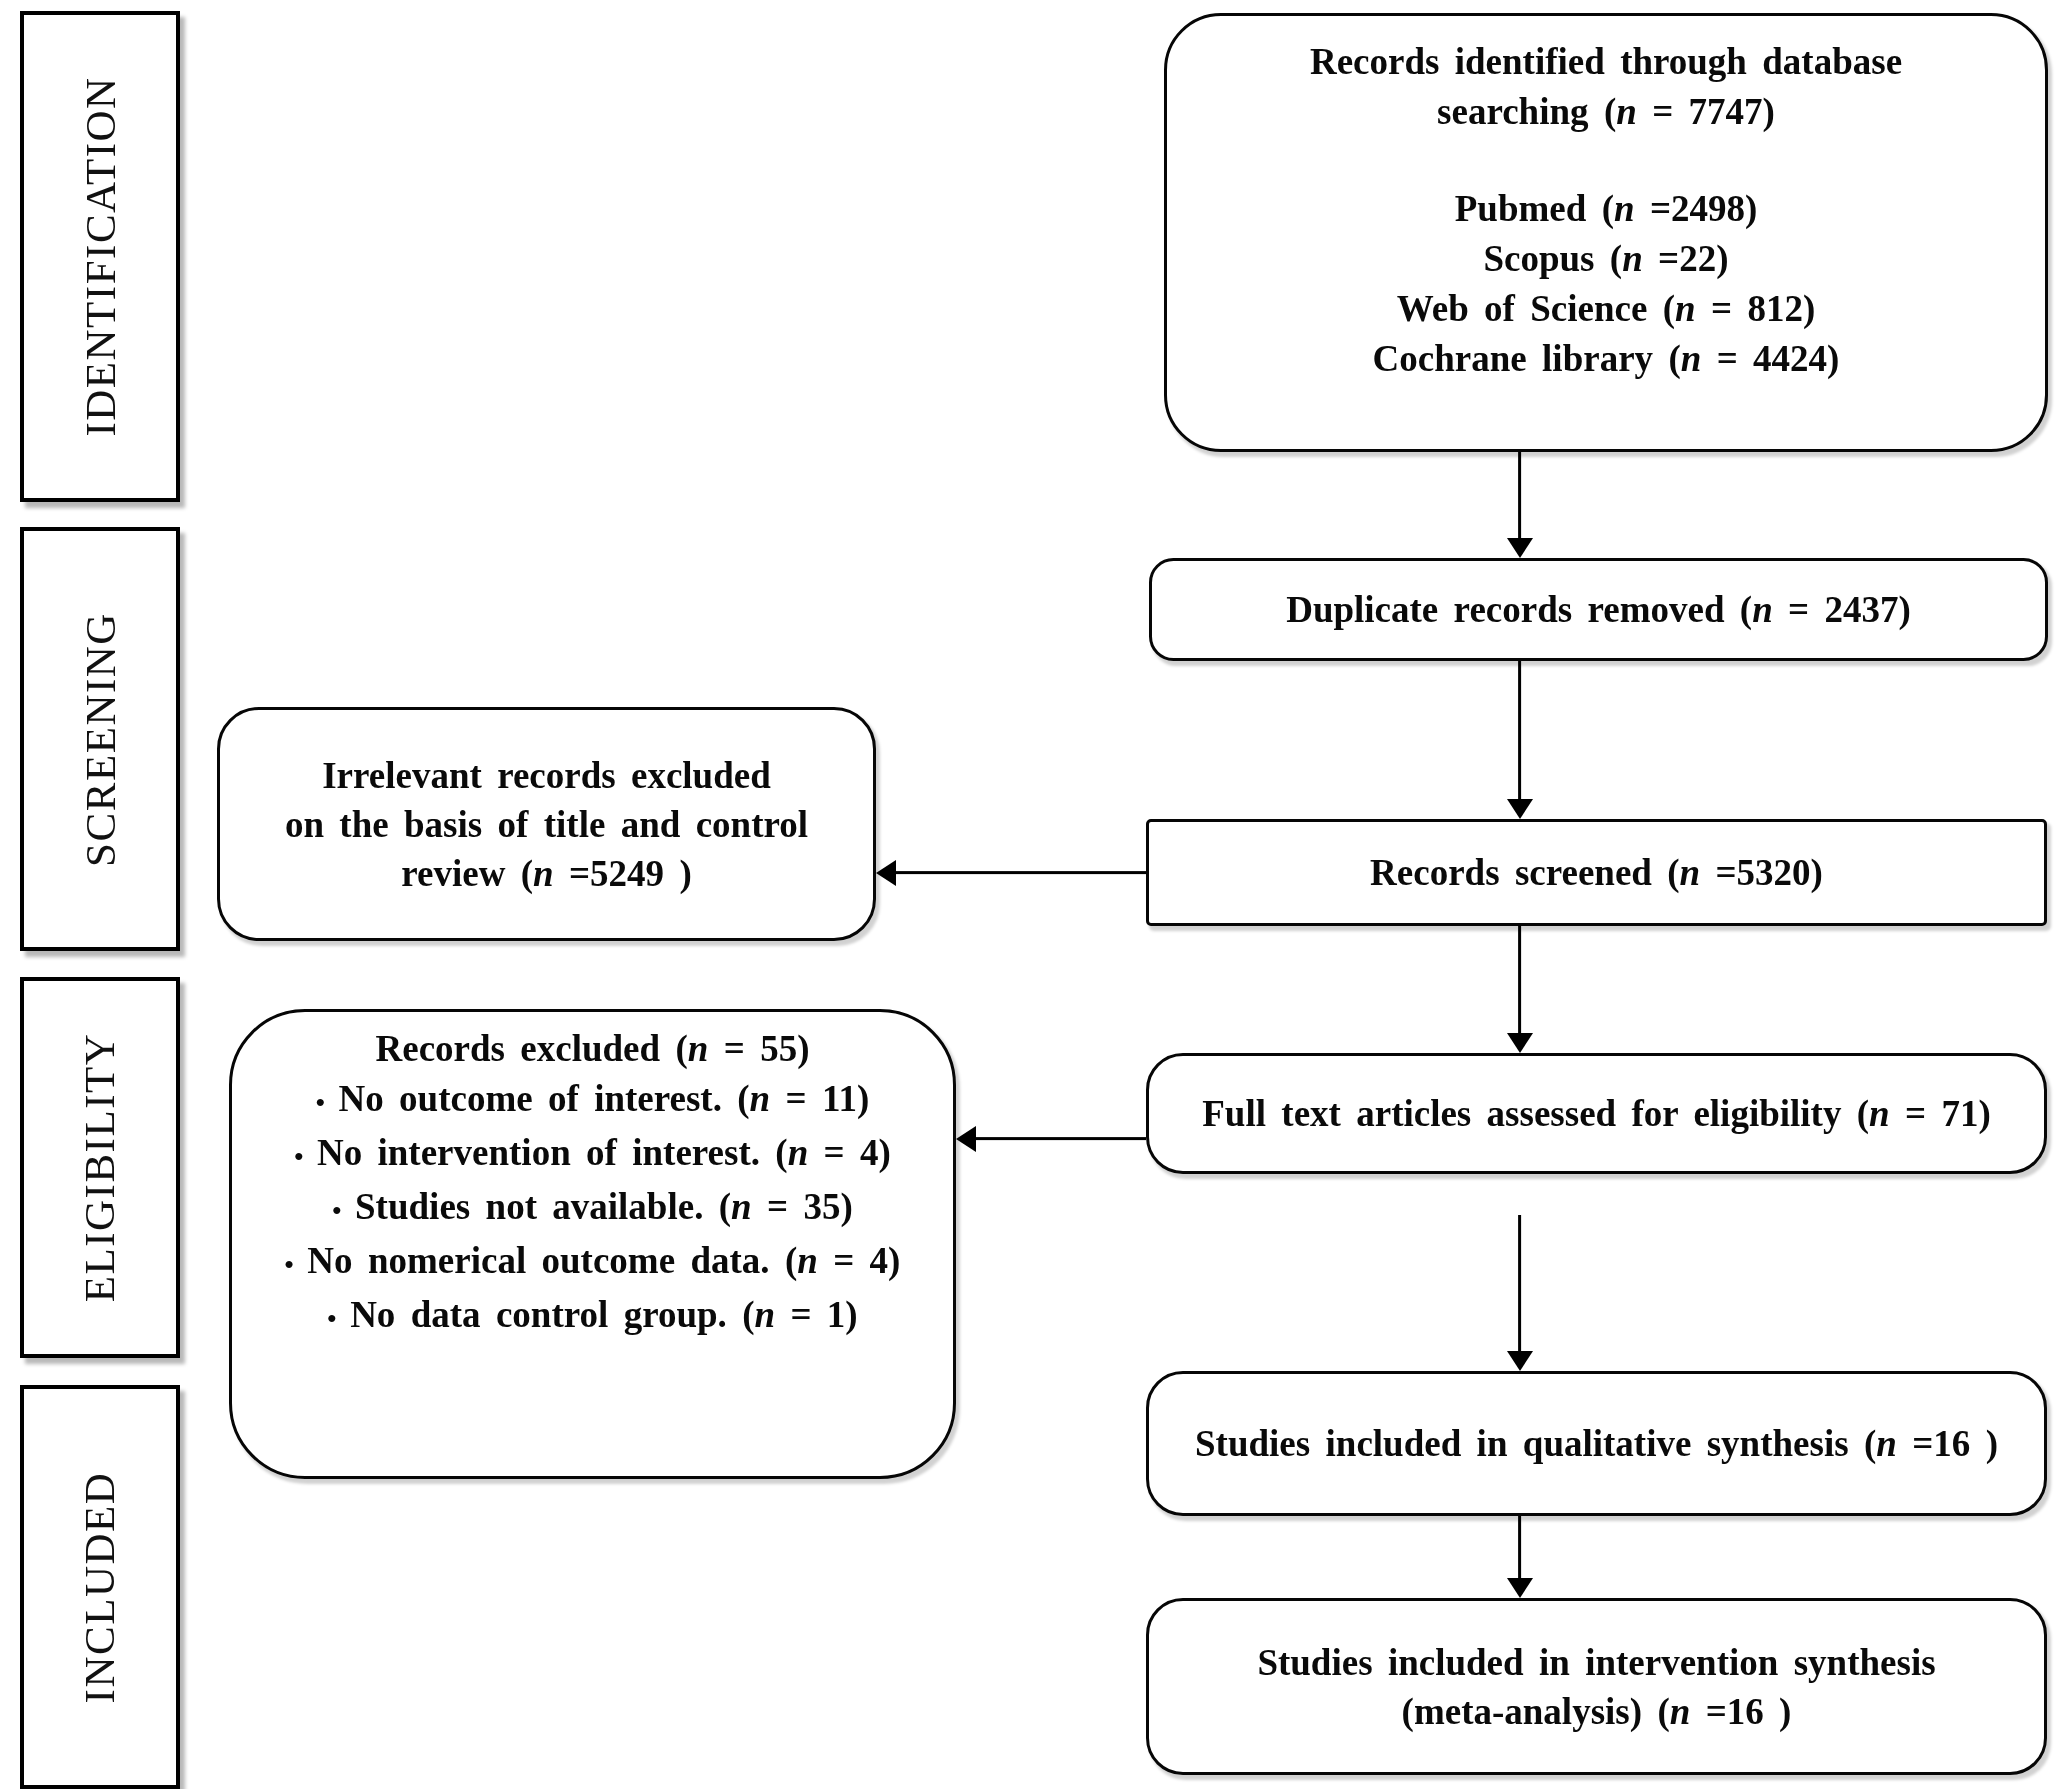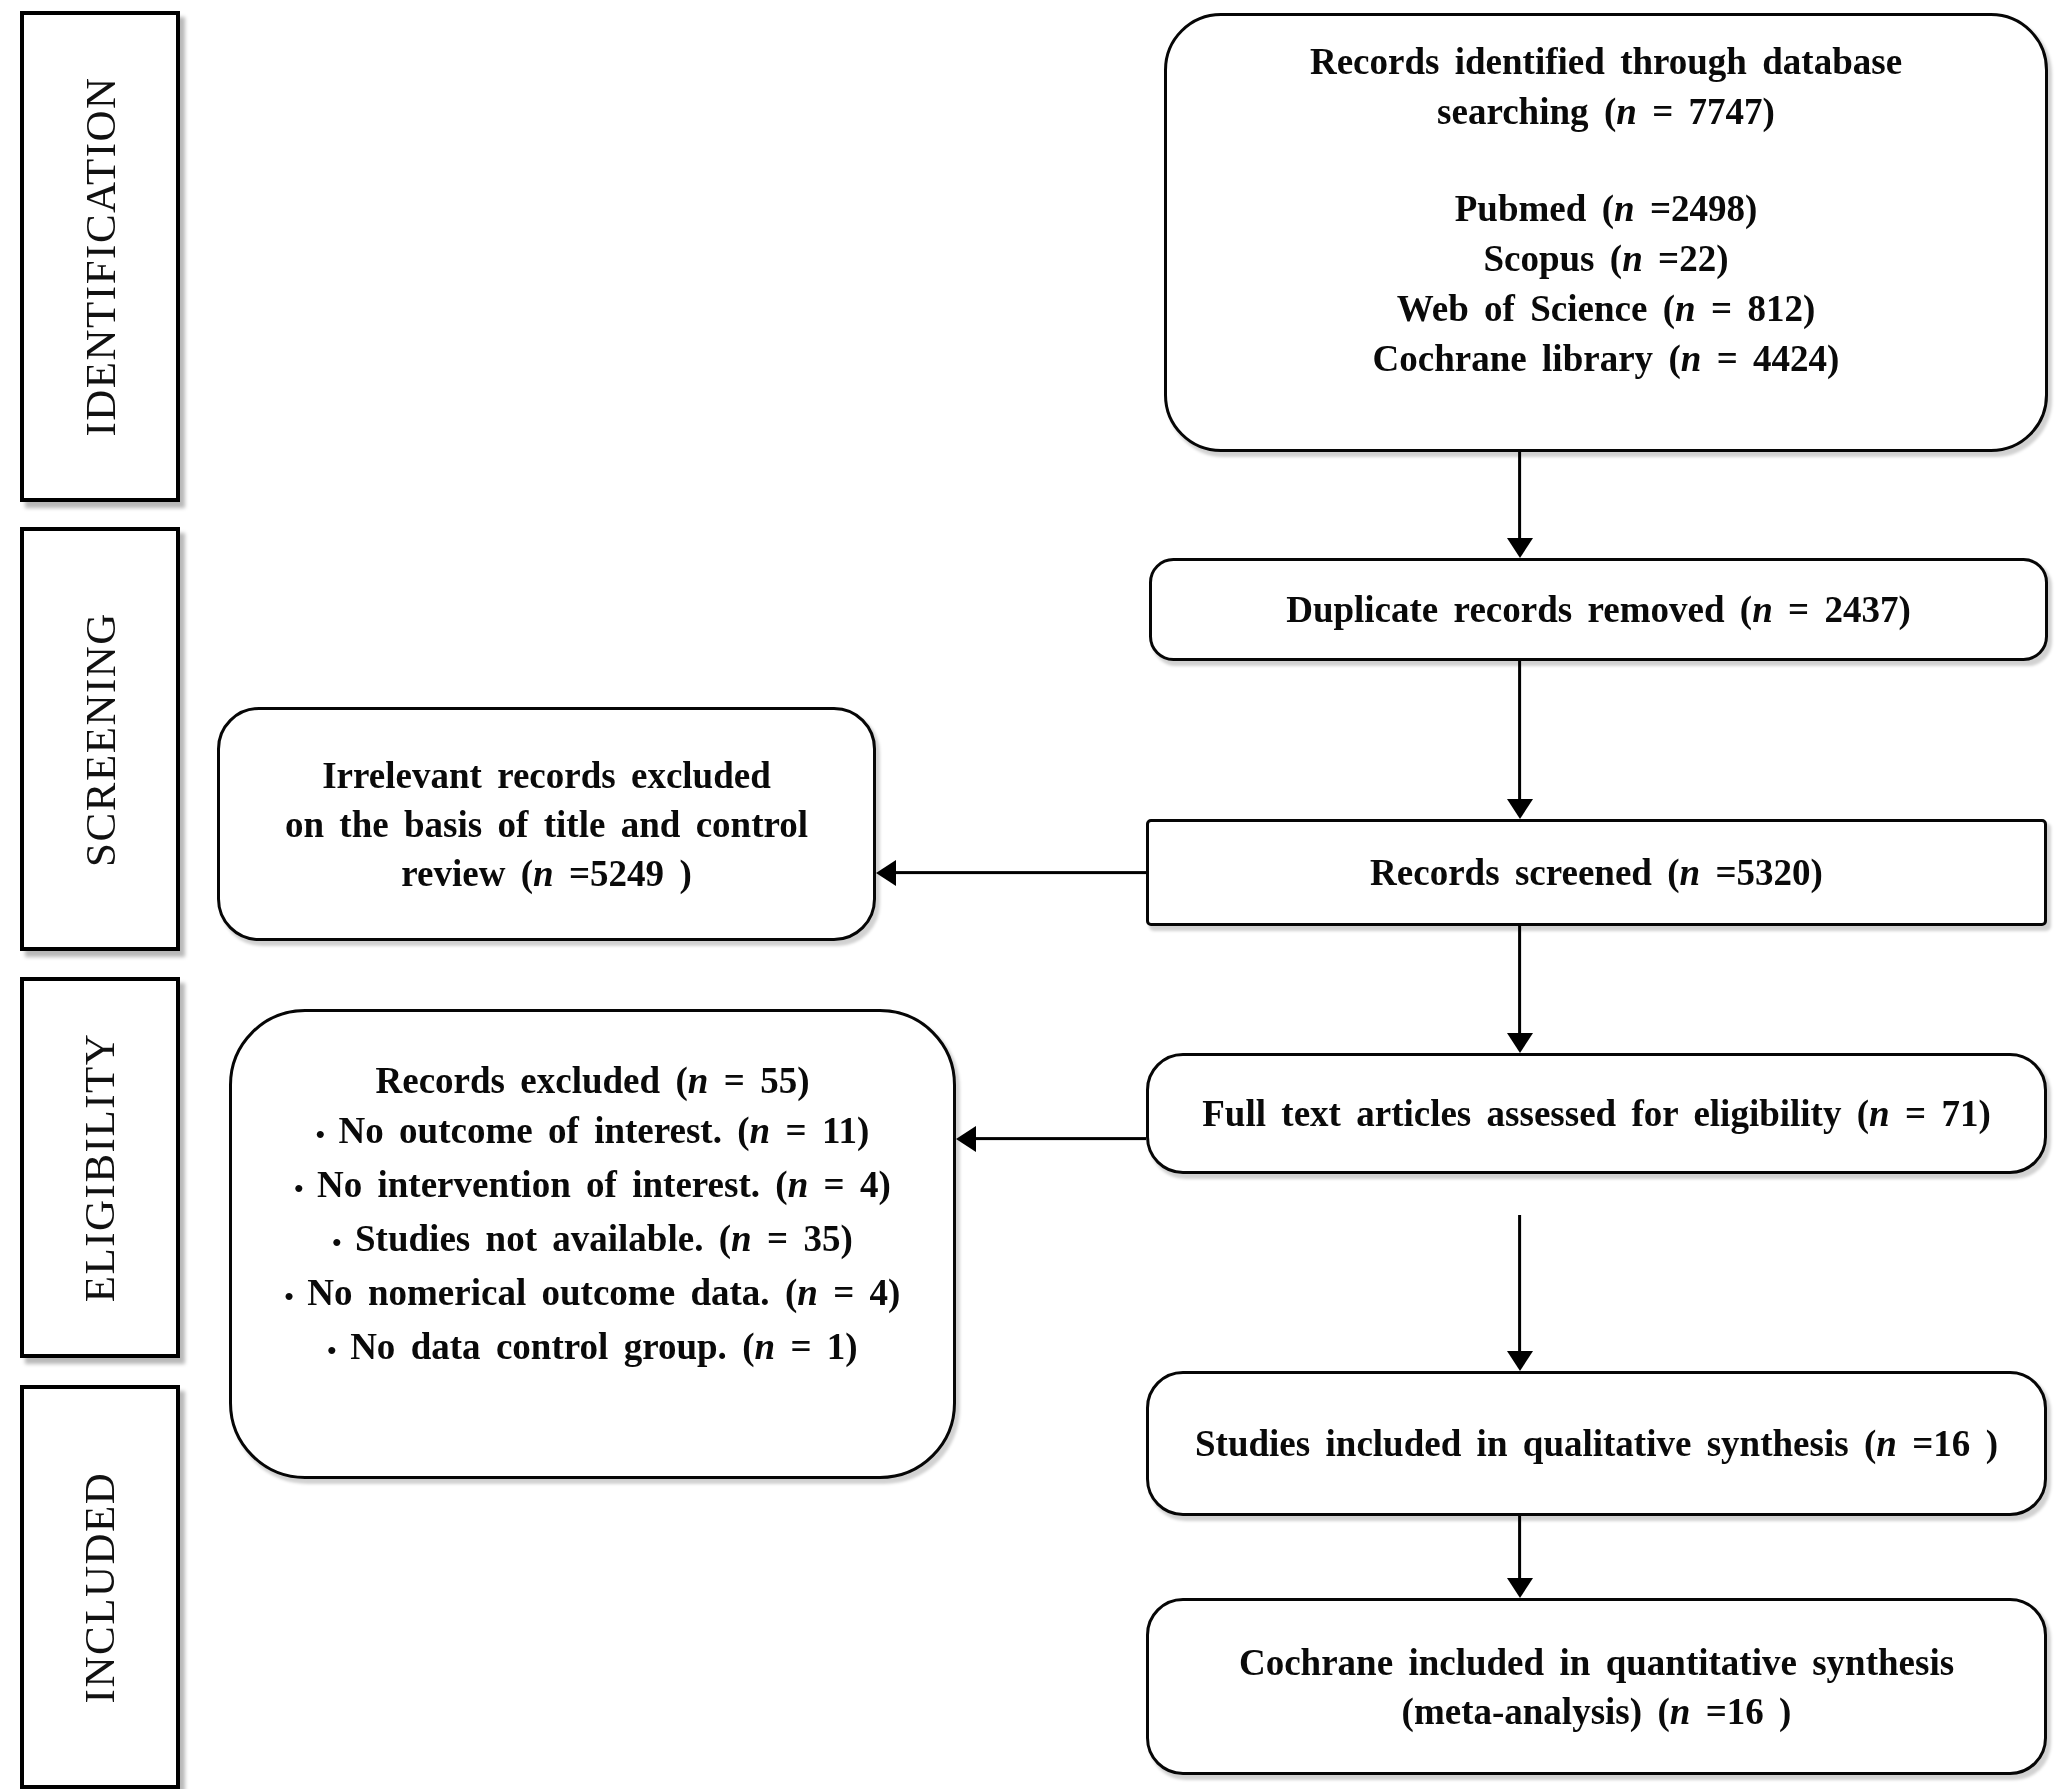--- a/index.html
+++ b/index.html
@@ -82,21 +82,21 @@
   <div class="fbox" style="left:217px;top:707px;width:659px;height:234px;border-radius:42px;line-height:49px;">
     <div class="line"><span>Irrelevant records excluded</span></div>
     <div class="line"><span>on the basis of title and control</span></div>
     <div class="line"><span>review (</span><i class="nvar">n</i><span> =5249 )</span></div>
   </div>
 
   <div class="fbox" style="left:1146px;top:1053px;width:901px;height:121px;border-radius:37px;">
     <div class="line nowrap"><span>Full text articles assessed for eligibility (</span><i class="nvar">n</i><span> = 71)</span></div>
   </div>
 
-  <div class="fbox topalign" style="left:229px;top:1009px;width:727px;height:470px;border-radius:76px;border-width:3px;padding-top:44px;">
+  <div class="fbox topalign" style="left:229px;top:1009px;width:727px;height:470px;border-radius:76px;border-width:3px;padding-top:12px;">
     <div class="line"><span>Records excluded (</span><i class="nvar">n</i><span> = 55)</span></div>
     <div class="bullet-row">
       <span class="bullet-glyph">•</span>
       <span><span>No outcome of interest. (</span><i class="nvar">n</i><span> = 11)</span></span>
     </div>
     <div class="bullet-row">
       <span class="bullet-glyph">•</span>
       <span><span>No intervention of interest. (</span><i class="nvar">n</i><span> = 4)</span></span>
     </div>
     <div class="bullet-row">
@@ -111,21 +111,21 @@
       <span class="bullet-glyph">•</span>
       <span><span>No data control group. (</span><i class="nvar">n</i><span> = 1)</span></span>
     </div>
   </div>
 
   <div class="fbox" style="left:1146px;top:1371px;width:901px;height:145px;border-radius:37px;">
     <div class="line nowrap"><span>Studies included in qualitative synthesis (</span><i class="nvar">n</i><span> =16 )</span></div>
   </div>
 
   <div class="fbox" style="left:1146px;top:1598px;width:901px;height:177px;border-radius:37px;line-height:49px;">
-    <div class="line"><span>Cochrane included in quantitative synthesis</span></div>
+    <div class="line"><span>Studies included in intervention synthesis</span></div>
     <div class="line"><span>(meta-analysis) (</span><i class="nvar">n</i><span> =16 )</span></div>
   </div>
 
   <div class="varrow" style="left:1506px;top:452px;height:106px;">
     <div class="shaft"></div>
       <div class="head"></div>
   </div>
   <div class="varrow" style="left:1506px;top:661px;height:158px;">
     <div class="shaft"></div>
       <div class="head"></div>

